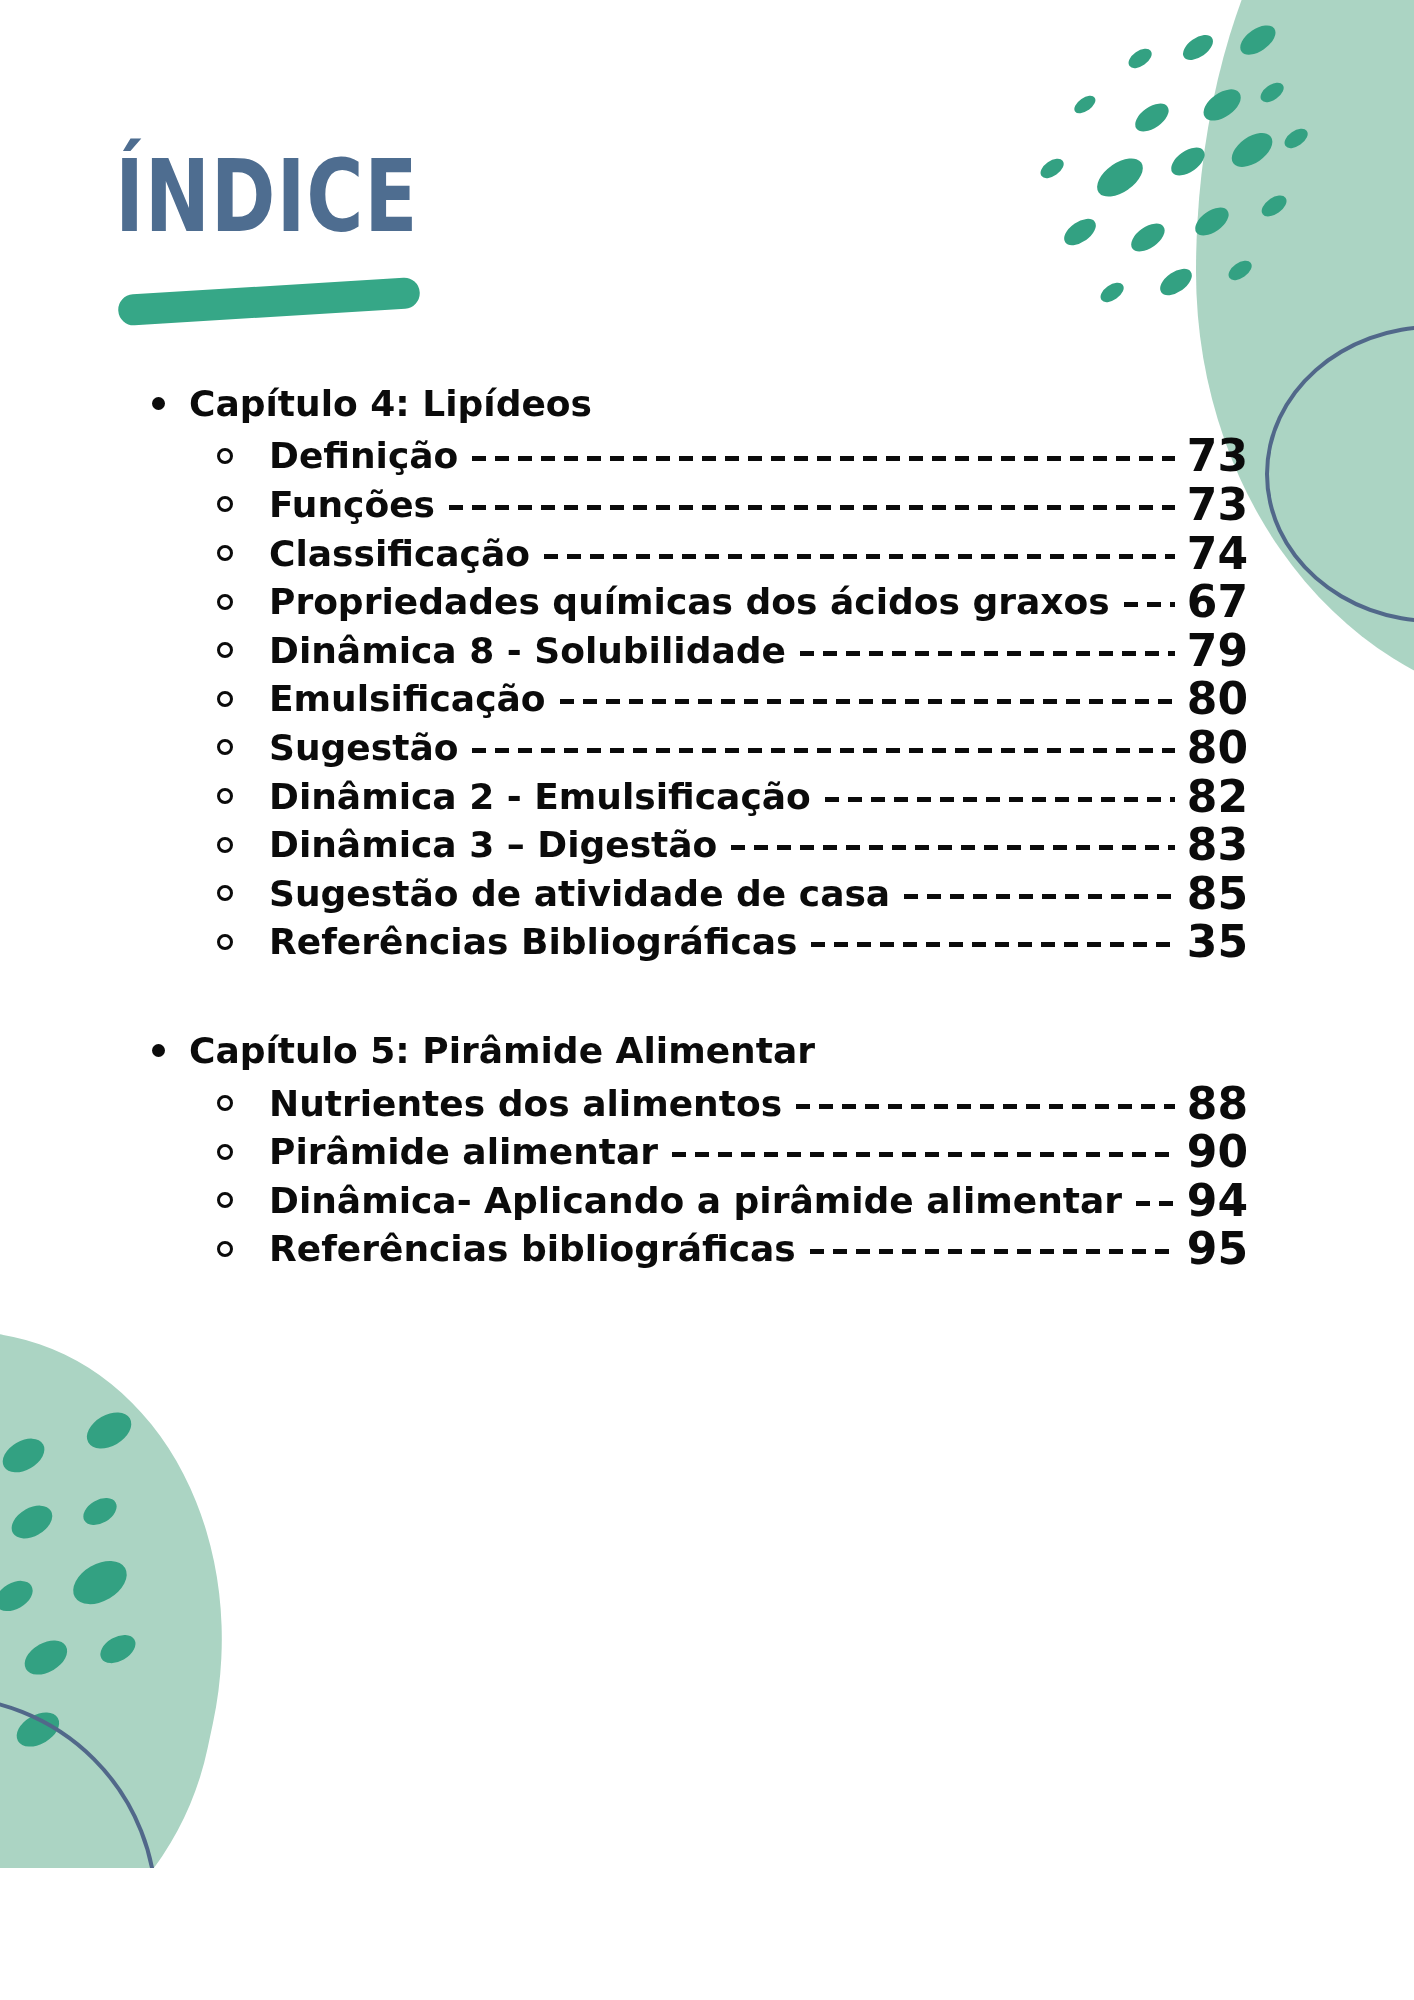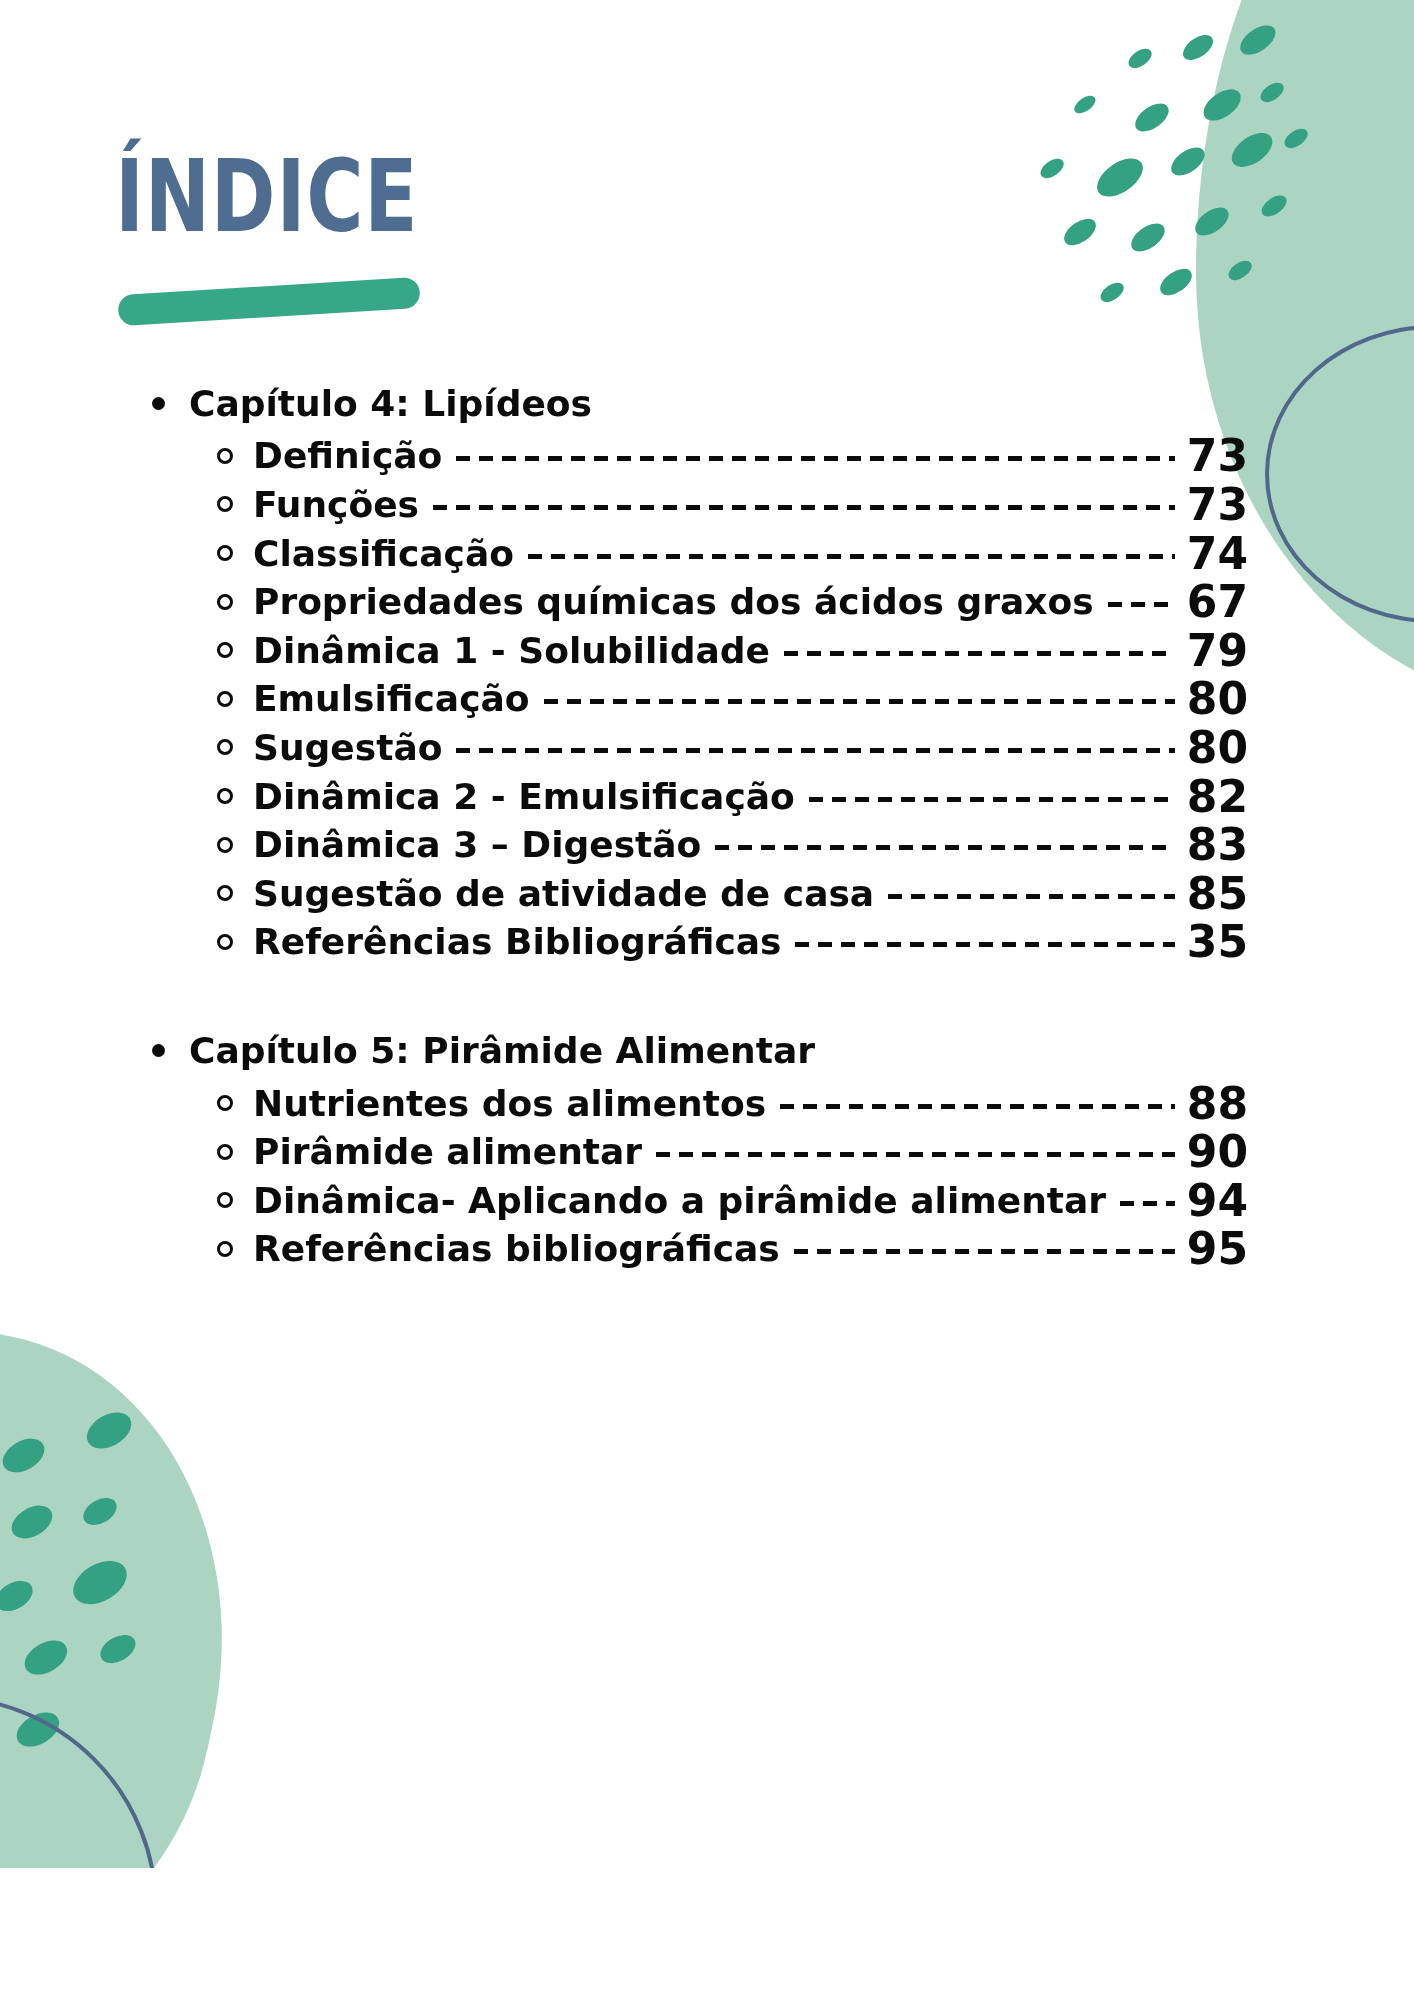--- a/index.html
+++ b/index.html
@@ -71,21 +71,21 @@
     display:flex;align-items:center;
     height:48.6px;
     padding-left:217px;
     font-weight:700;font-size:36px;
   }
   .entry-bullet{
     width:10px;height:10px;border-radius:50%;
     border:3px solid var(--text);
     background:transparent;flex:0 0 auto;
   }
-  .entry-label{margin-left:20px;white-space:nowrap;}
+  .entry-label{margin-left:36px;white-space:nowrap;}
   .leader{
     flex:1 1 auto;height:5px;align-self:center;
     margin:6px 12px 0 14px;
     background:repeating-linear-gradient(90deg,var(--text) 0 14px,transparent 14px 23px);
   }
   .entry-page{
     flex:0 0 auto;min-width:52px;text-align:right;
     font-weight:700;font-size:44px;
   }
 </style>
@@ -166,21 +166,21 @@
 
   <div class="entry-row">
     <span class="entry-bullet"></span>
     <span class="entry-label">Propriedades químicas dos ácidos graxos</span>
     <span class="leader"></span>
     <span class="entry-page">67</span>
   </div>
 
   <div class="entry-row">
     <span class="entry-bullet"></span>
-    <span class="entry-label">Dinâmica 1 - Solubilidade</span>
+    <span class="entry-label">Dinâmica 8 - Solubilidade</span>
     <span class="leader"></span>
     <span class="entry-page">79</span>
   </div>
 
   <div class="entry-row">
     <span class="entry-bullet"></span>
     <span class="entry-label">Emulsificação</span>
     <span class="leader"></span>
     <span class="entry-page">80</span>
   </div>

